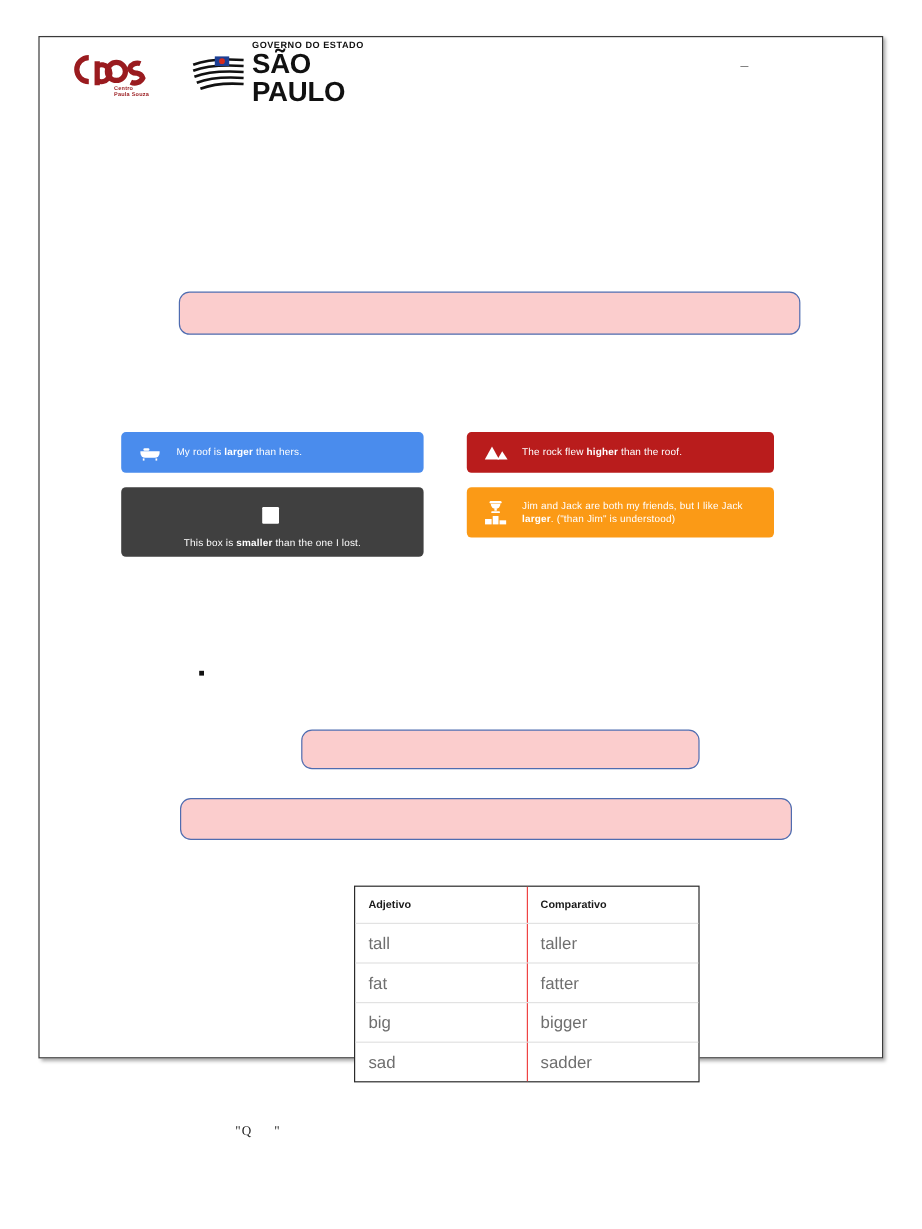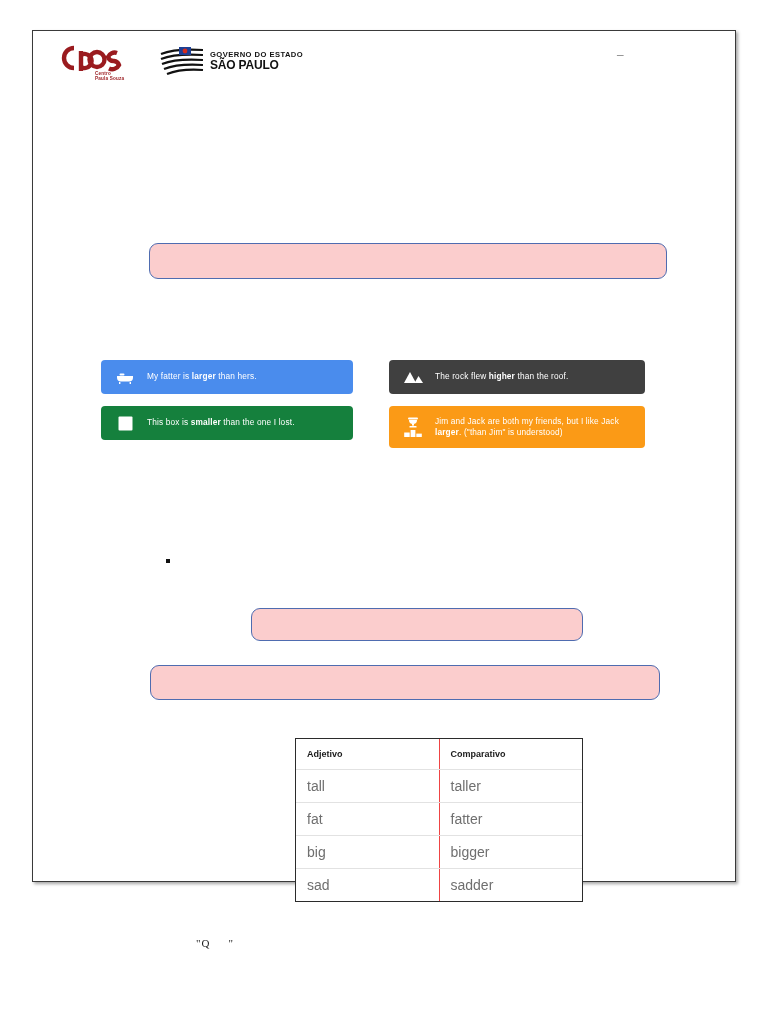--- a/index.html
+++ b/index.html
@@ -28,21 +28,21 @@
     position:absolute;left:38px;top:30px;
     font-size:4.6px;line-height:5.4px;font-weight:bold;
     color:#9a1b1f;letter-spacing:.2px;
     font-family:"Liberation Sans",sans-serif;
   }
 
   .sp-logo{position:relative;width:152px;height:40px;display:flex;align-items:center;gap:5px;}
   .sp-flag{flex:0 0 auto;}
   .sp-text{display:flex;flex-direction:column;line-height:1;}
   .sp-text .t1{font-size:7.6px;font-weight:bold;letter-spacing:.45px;color:#111;}
-  .sp-text .t2{font-size:12px;font-weight:bold;letter-spacing:-.2px;color:#111;margin-top:1px;}
+  .sp-text .t2{font-size:23px;font-weight:bold;letter-spacing:-.2px;color:#111;margin-top:1px;}
 
   .top-dash{
     position:absolute;left:584px;top:15px;
     font-size:13px;color:#5a5a5a;font-family:"Liberation Serif",serif;
   }
 
   
   .pinkbar{
     position:absolute;
     background:#fbcdcd;
@@ -77,23 +77,23 @@
     flex:1 1 auto;
     color:#ffffff;
     font-size:8.3px;
     line-height:11.5px;
     letter-spacing:.15px;
     padding-left:4px;
   }
   .card .txt b{font-weight:bold;}
 
   #card-house {background:#4a8ced;}
-  #card-box   {background:#15803d;}
+  #card-box   {background:#404040;flex-direction:column;}
   #card-dog   {background:#2ec4b0;}
-  #card-rock  {background:#404040;}
+  #card-rock  {background:#b91c1c;}
   #card-jim   {background:#fb9a16;}
   #card-jim{min-height:42px;}
 
   
   .bullet{
     position:absolute;left:133px;top:528px;
     width:4px;height:4px;background:#111;
   }
 
   
@@ -181,21 +181,21 @@
 
       <div class="card" id="card-house">
         <span class="ico">
           <svg width="20" height="14" viewBox="0 0 20 14">
             <path d="M2 6 h16 a0 0 0 0 1 0 0 v1.5 a4 4 0 0 1 -4 4 h-8 a4 4 0 0 1 -4 -4 z" fill="#fff"></path>
             <rect x="4.5" y="3.6" width="5" height="2" rx="1" fill="#fff"></rect>
             <rect x="4" y="12" width="1.4" height="2" fill="#fff"></rect>
             <rect x="14.6" y="12" width="1.4" height="2" fill="#fff"></rect>
           </svg>
         </span>
-        <span class="txt"><span>My fatter is </span><b>larger</b><span> than hers.</span></span>
+        <span class="txt"><span>My roof is </span><b>larger</b><span> than hers.</span></span>
       </div>
 
       <div class="card" id="card-box">
         <span class="ico">
           <svg width="17" height="17" viewBox="0 0 17 17">
             <rect x="1.5" y="1.5" width="14" height="14" rx="1" fill="#fff"></rect>
           </svg>
         </span>
         <span class="txt"><span>This box is </span><b>smaller</b><span> than the one I lost.</span></span>
       </div>

